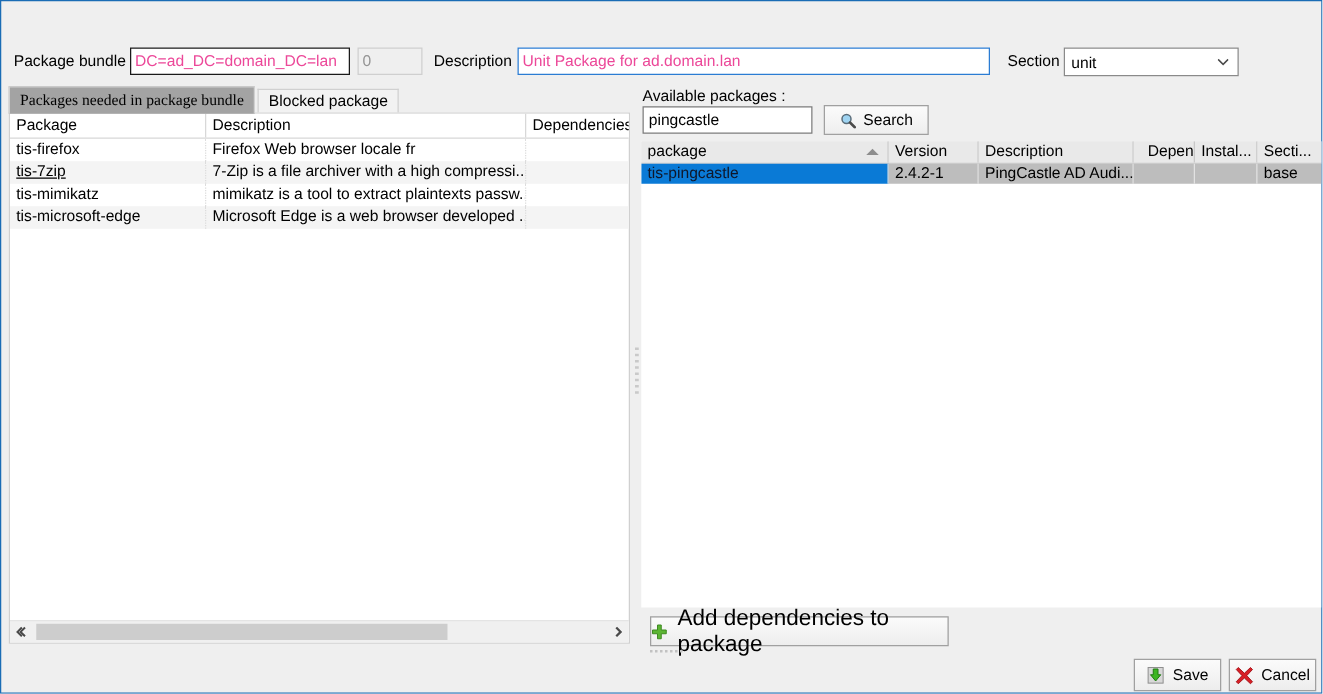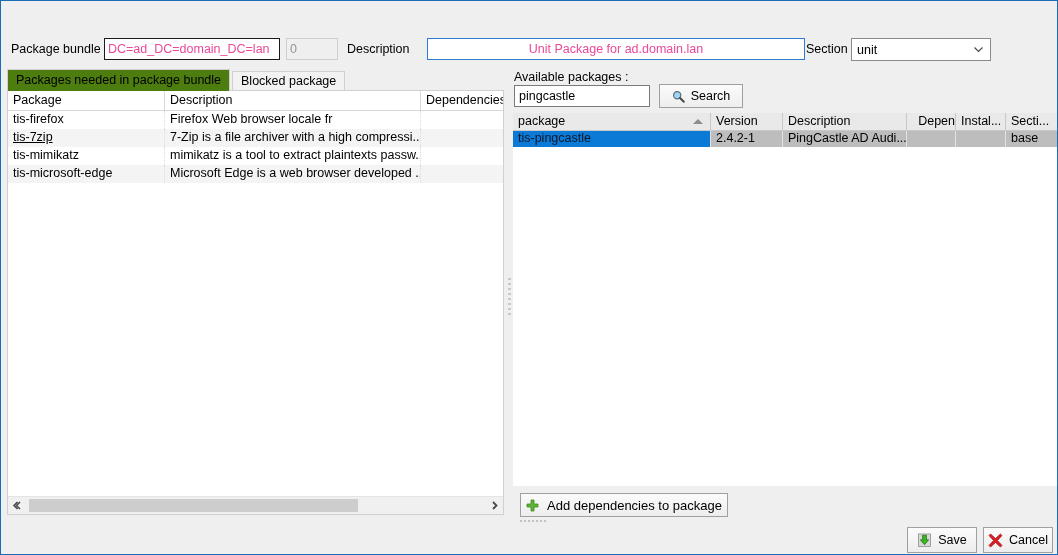--- a/index.html
+++ b/index.html
@@ -127,23 +127,24 @@
     padding: 0 8px;
     font-size: 12.5px;
     line-height: 21px;
     border: 1px solid #d0d0d0;
     border-bottom: none;
     background: #f6f6f6;
     color: #000;
     position: relative;
   }
   .tab.active {
-    background: #4d7c0f;
+    background: #a3a3a3;
     border-color: #d0d0d0;
     z-index: 2;
+    font-family: Liberation Serif, serif;
   }
   .tab.inactive {
     background: #f2f2f2;
     margin-left: 2px;
     height: 20px;
     line-height: 19px;
   }
 
   
   .left-panel {
@@ -303,25 +304,25 @@
     overflow: hidden;
     white-space: nowrap;
   }
   .rg-row.selected .rgr-cell { background: #bdbdbd; color: #000; }
   .rg-row.selected .rgr-cell.first { background: #0a7ad6; color: #0f172a; }
 
   
   .add-dep-btn {
     position: absolute;
     left: 519px; top: 492px;
-    width: 208px; height: 24px;
+    width: 239px; height: 24px;
     box-sizing: border-box;
     border: 1px solid #a0a0a0;
     background: linear-gradient(#fbfbfb, #ededed);
-    font-size: 13px;
+    font-size: 18px;
     display: flex; align-items: center; justify-content: center;
     gap: 8px;
     cursor: default;
   }
   .grip {
     position: absolute;
     left: 519px; top: 518px;
     width: 28px; height: 4px;
     display: flex; gap: 2px;
   }
@@ -348,21 +349,21 @@
 <body>
 
 <div class="window">
 
 
   <div class="form-row">
     <div class="lbl" style="left:10px;">Package bundle</div>
     <input class="txtin" style="left: 103px; width: 176px;" value="DC=ad_DC=domain_DC=lan">
     <input class="txtin disabled" style="left: 285px; width: 52px; text-align: left;" readonly="" value="0">
     <div class="lbl" style="left:346px;">Description</div>
-    <input class="txtin focused" style="left: 426px; width: 378px; text-align: center;" value="Unit Package for ad.domain.lan">
+    <input class="txtin focused" style="left: 413px; width: 378px;" value="Unit Package for ad.domain.lan">
     <div class="lbl" style="left:805px;">Section</div>
     <div class="combo" style="left:850px; width:140px;">
       <span>unit</span>
       <span class="chev">
         <svg class="icon-svg" width="9" height="6" viewBox="0 0 9 6">
           <path d="M0.5 0.5 L4.5 4.5 L8.5 0.5" stroke="#4a4a4a" stroke-width="1.2" fill="none"></path>
         </svg>
       </span>
     </div>
   </div>

